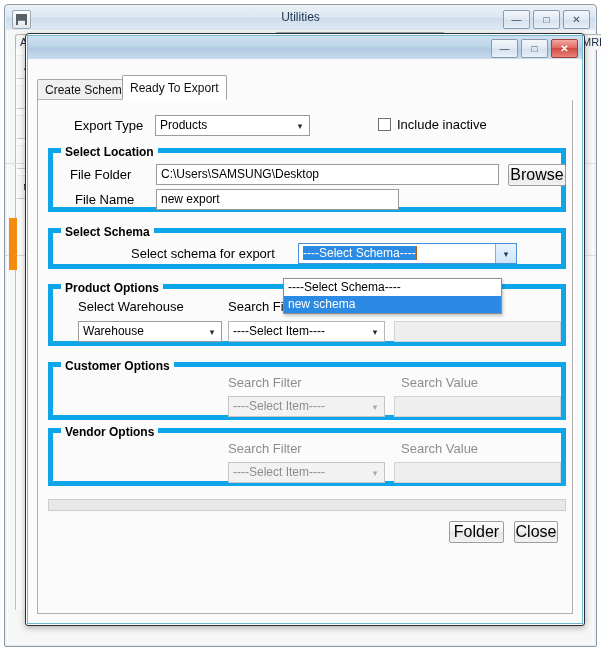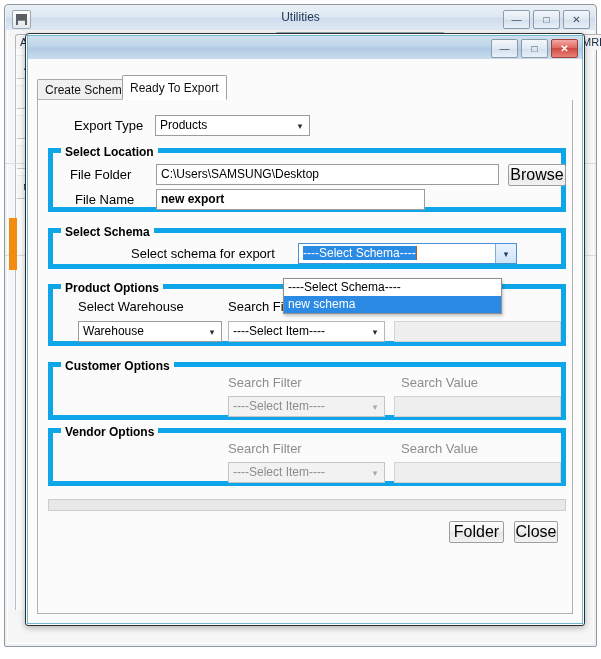--- a/index.html
+++ b/index.html
@@ -520,28 +520,32 @@
     </div>
 
     <div class="tabpage">
 
       <div class="lbl" style="left:36px; top:18px;">Export Type</div>
       <div class="combo" style="left:117px; top:15px; width:155px;">
         <span class="cval">Products</span>
         <span class="arrow">▾</span>
       </div>
 
+      <div class="checkbox-row" style="left:340px; top:17px;">
+        <span class="checkbox"></span>
+        <span class="lbl" style="position:static;">Include inactive</span>
+      </div>
 
       <div class="group" style="left:10px; top:48px; width:518px; height:64px;">
         <div class="group-title">Select Location</div>
         <div class="lbl" style="left:17px; top:14px;">File Folder</div>
         <div class="txt" style="left:103px; top:11px; width:343px;">C:\Users\SAMSUNG\Desktop</div>
         <div class="btn" style="left:455px; top:11px; width:58px;">Browse</div>
         <div class="lbl" style="left:22px; top:39px;">File Name</div>
-        <div class="txt" style="left:103px; top:36px; width:269px;font-weight:bold;">new export</div>
+        <div class="txt" style="left:103px; top:36px; width:243px;">new export</div>
       </div>
 
       <div class="group" style="left:10px; top:128px; width:518px; height:41px;">
         <div class="group-title">Select Schema</div>
         <div class="lbl" style="left:78px; top:13px;">Select schema for export</div>
         <div class="combo focused" style="left:245px; top:10px; width:219px;">
           <span class="cval"><span class="sel-text">----Select Schema----</span></span>
           <span class="arrow">▾</span>
         </div>
       </div>

